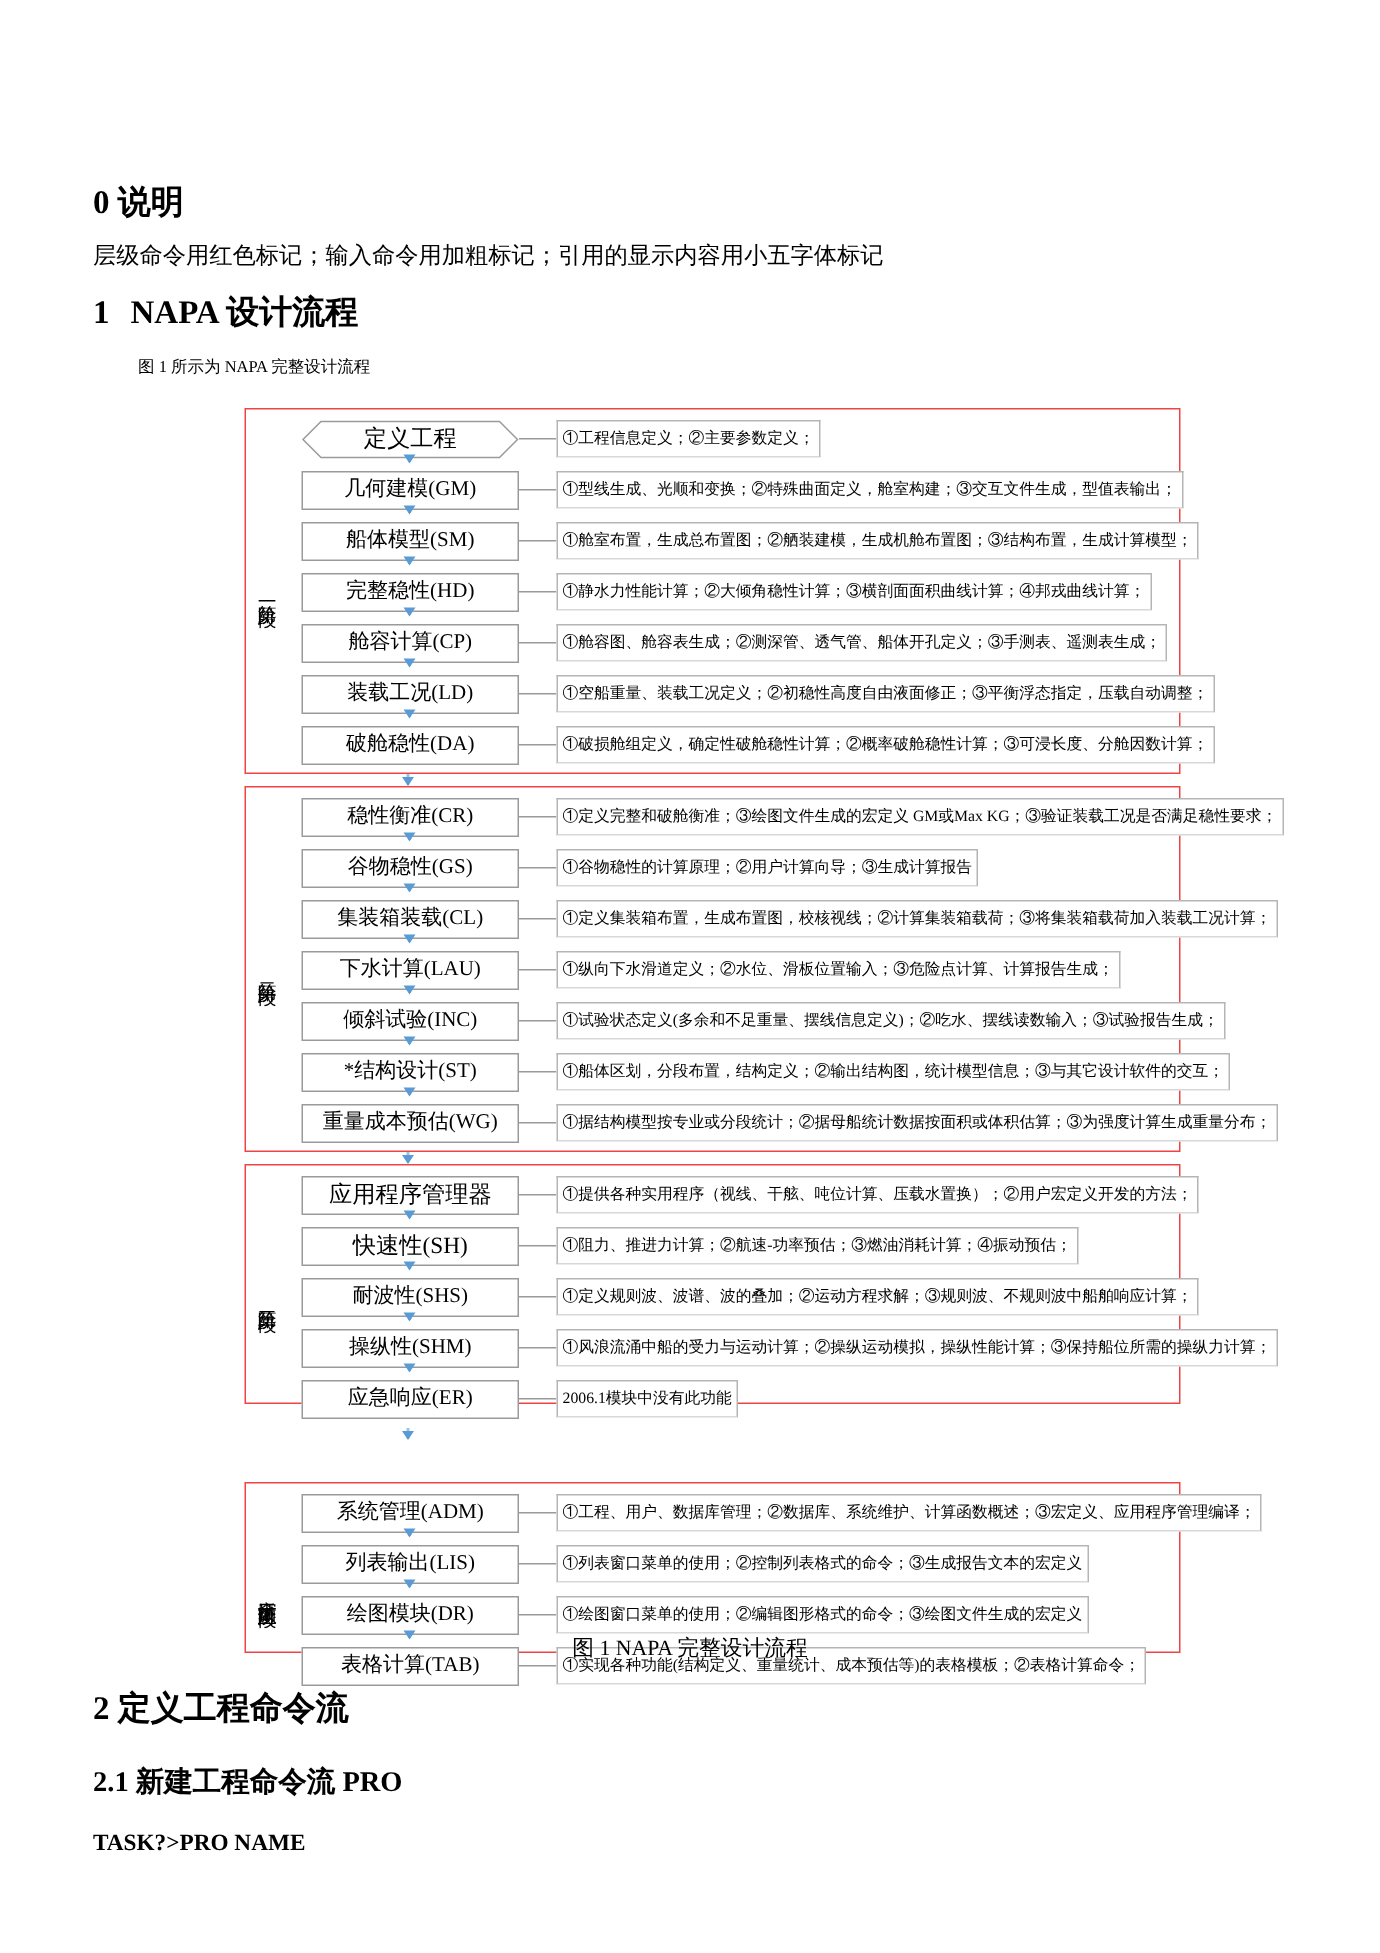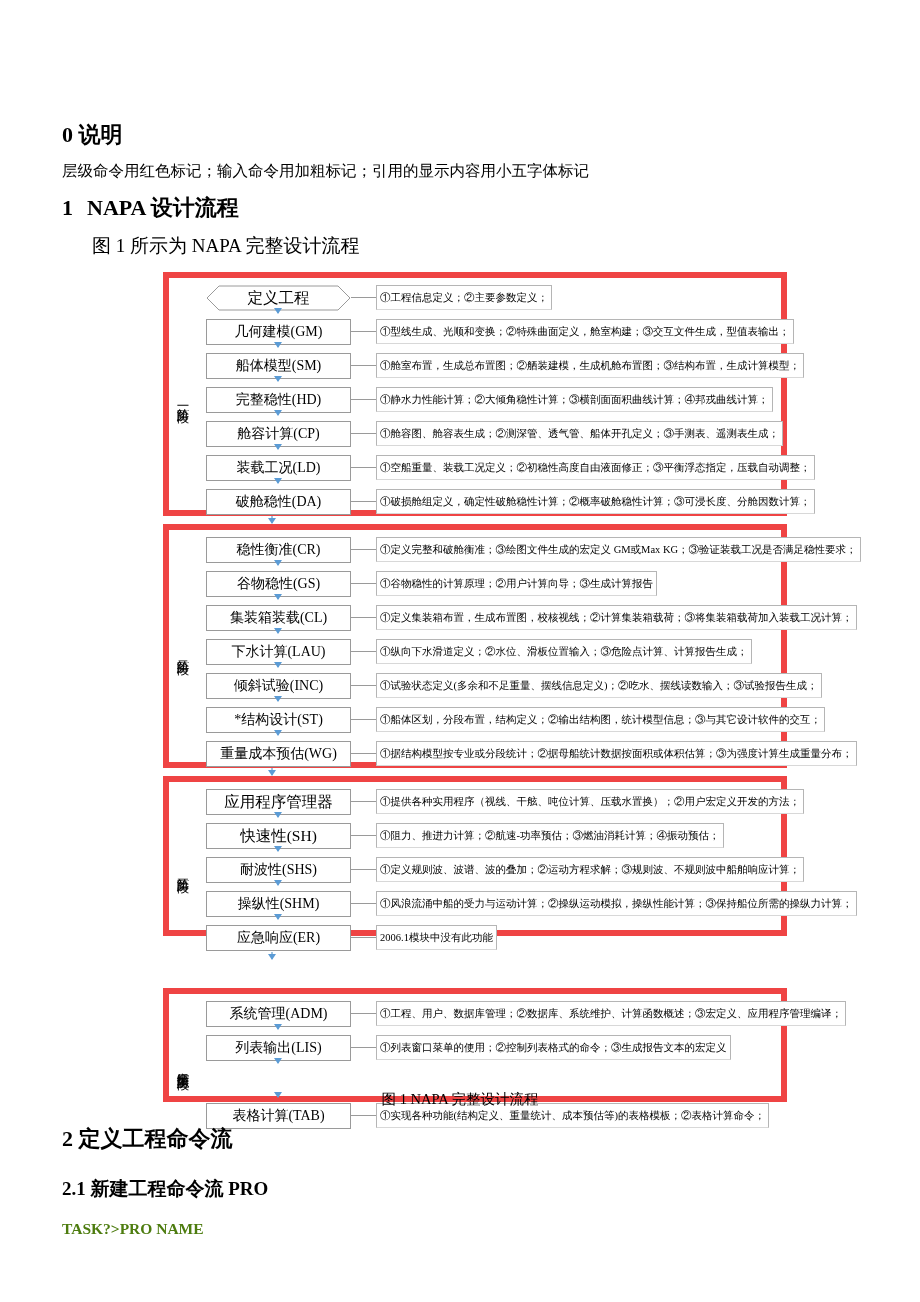--- a/index.html
+++ b/index.html
@@ -51,30 +51,30 @@
   }
   .body-text {
     position: absolute;
     left: 62px;
     font-size: 15.5px;
     line-height: 22px;
   }
   .indent-text {
     position: absolute;
     left: 92px;
-    font-size: 19px;
+    font-size: 11px;
     line-height: 21px;
   }
   .cmd-red {
     position: absolute;
     left: 62px;
     font-size: 15.5px;
     line-height: 22px;
     font-weight: 700;
-    color: #4d7c0f;
+    color: #000000;
   }
   .fig-caption {
     position: absolute;
     left: 0;
     width: 920px;
     text-align: center;
     font-size: 14.5px;
     line-height: 20px;
   }
 
@@ -83,21 +83,21 @@
     position: absolute;
     left: 163px;
     top: 272px;
     width: 624px;
     height: 812px;
   }
   .stage-group {
     position: absolute;
     left: 0;
     width: 624px;
-    border: 6px solid #ef4444;
+    border: 1px solid #ef4444;
     box-sizing: border-box;
     background: #ffffff;
   }
   .stage-label {
     position: absolute;
     left: 4px;
     width: 20px;
     font-size: 12.5px;
     line-height: 14px;
     color: #000;
@@ -339,20 +339,25 @@
           <div class="connector"></div>
           <div class="desc">①工程、用户、数据库管理；②数据库、系统维护、计算函数概述；③宏定义、应用程序管理编译；</div>
         </div>
         <div class="arrow" style="top: 33px; height: 2px;"></div>
         <div class="row" style="top: 41px;">
           <div class="node small">列表输出(LIS)</div>
           <div class="connector"></div>
           <div class="desc">①列表窗口菜单的使用；②控制列表格式的命令；③生成报告文本的宏定义</div>
         </div>
         <div class="arrow" style="top: 67px; height: 2px;"></div>
+        <div class="row" style="top: 75px;">
+          <div class="node small">绘图模块(DR)</div>
+          <div class="connector"></div>
+          <div class="desc">①绘图窗口菜单的使用；②编辑图形格式的命令；③绘图文件生成的宏定义</div>
+        </div>
         <div class="arrow" style="top: 101px; height: 2px;"></div>
         <div class="row" style="top: 109px;">
           <div class="node small">表格计算(TAB)</div>
           <div class="connector"></div>
           <div class="desc">①实现各种功能(结构定义、重量统计、成本预估等)的表格模板；②表格计算命令；</div>
         </div>
       </div>
     </div>
 
   <div class="fig-caption" style="top:1089px;">图 1 NAPA 完整设计流程</div>

